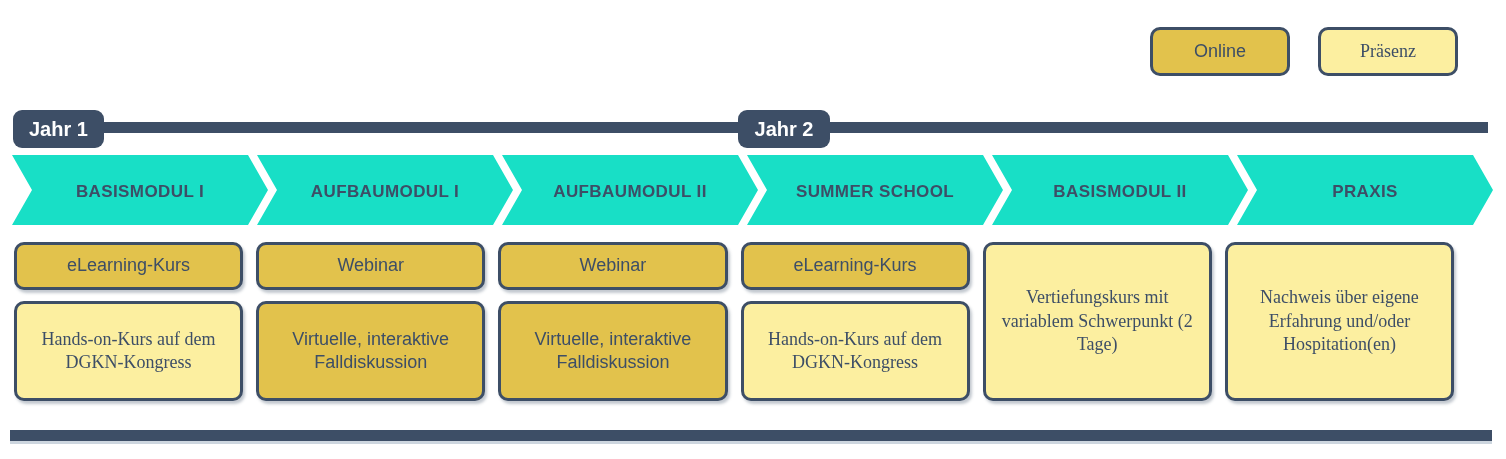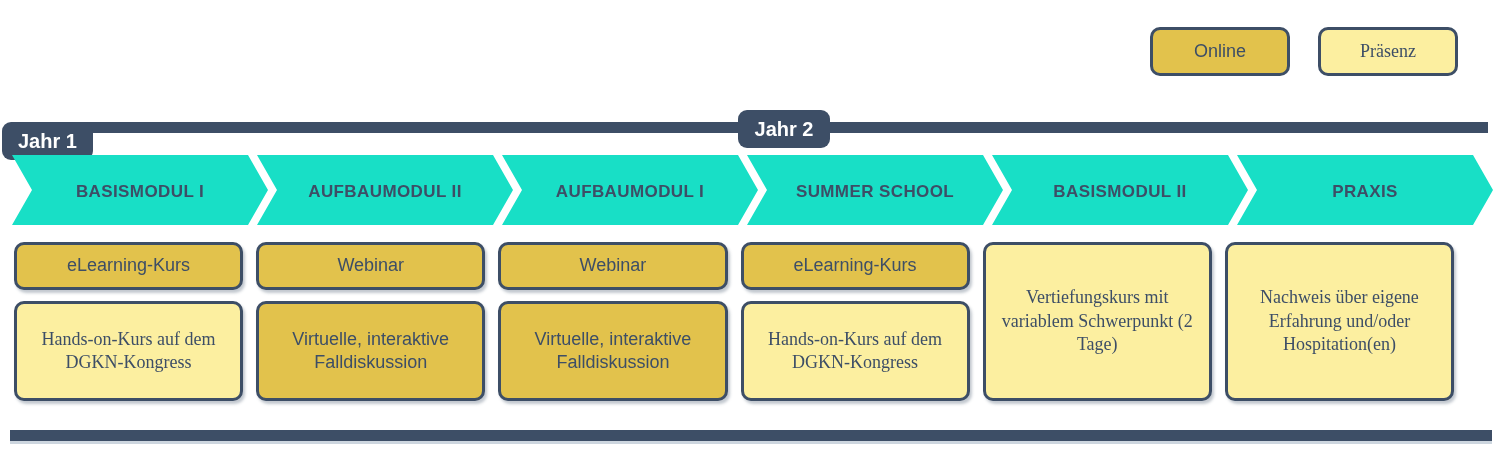--- a/index.html
+++ b/index.html
@@ -54,21 +54,21 @@
     background: #3D4E66;
     color: #ffffff;
     font-weight: bold;
     font-size: 20px;
     border-radius: 9px;
     display: flex;
     align-items: center;
     justify-content: center;
     padding: 0 16px;
   }
-  .year-1 { left: 2px; min-width: 84px; margin-top: 12px; }
+  .year-1 { left: 13px; min-width: 84px; }
   .year-2 { left: 738px; min-width: 92px; }
 
   
   .chevrons {
     position: absolute;
     top: 155px;
     left: 12px;
     display: flex;
   }
   .chev {
@@ -134,22 +134,22 @@
     <div class="legend-pill fill-online">Online</div>
     <div class="legend-pill fill-praesenz">Präsenz</div>
   </div>
 
   <div class="timeline-line"></div>
   <div class="year-badge year-1">Jahr 1</div>
   <div class="year-badge year-2">Jahr 2</div>
 
   <div class="chevrons">
     <div class="chev">BASISMODUL I</div>
+    <div class="chev">AUFBAUMODUL I</div>
     <div class="chev">AUFBAUMODUL II</div>
-    <div class="chev">AUFBAUMODUL I</div>
     <div class="chev">SUMMER SCHOOL</div>
     <div class="chev">BASISMODUL II</div>
     <div class="chev">PRAXIS</div>
   </div>
 
   <div class="grid">
 
     <div class="box fill-online">eLearning-Kurs</div>
     <div class="box fill-online">Webinar</div>
     <div class="box fill-online">Webinar</div>

